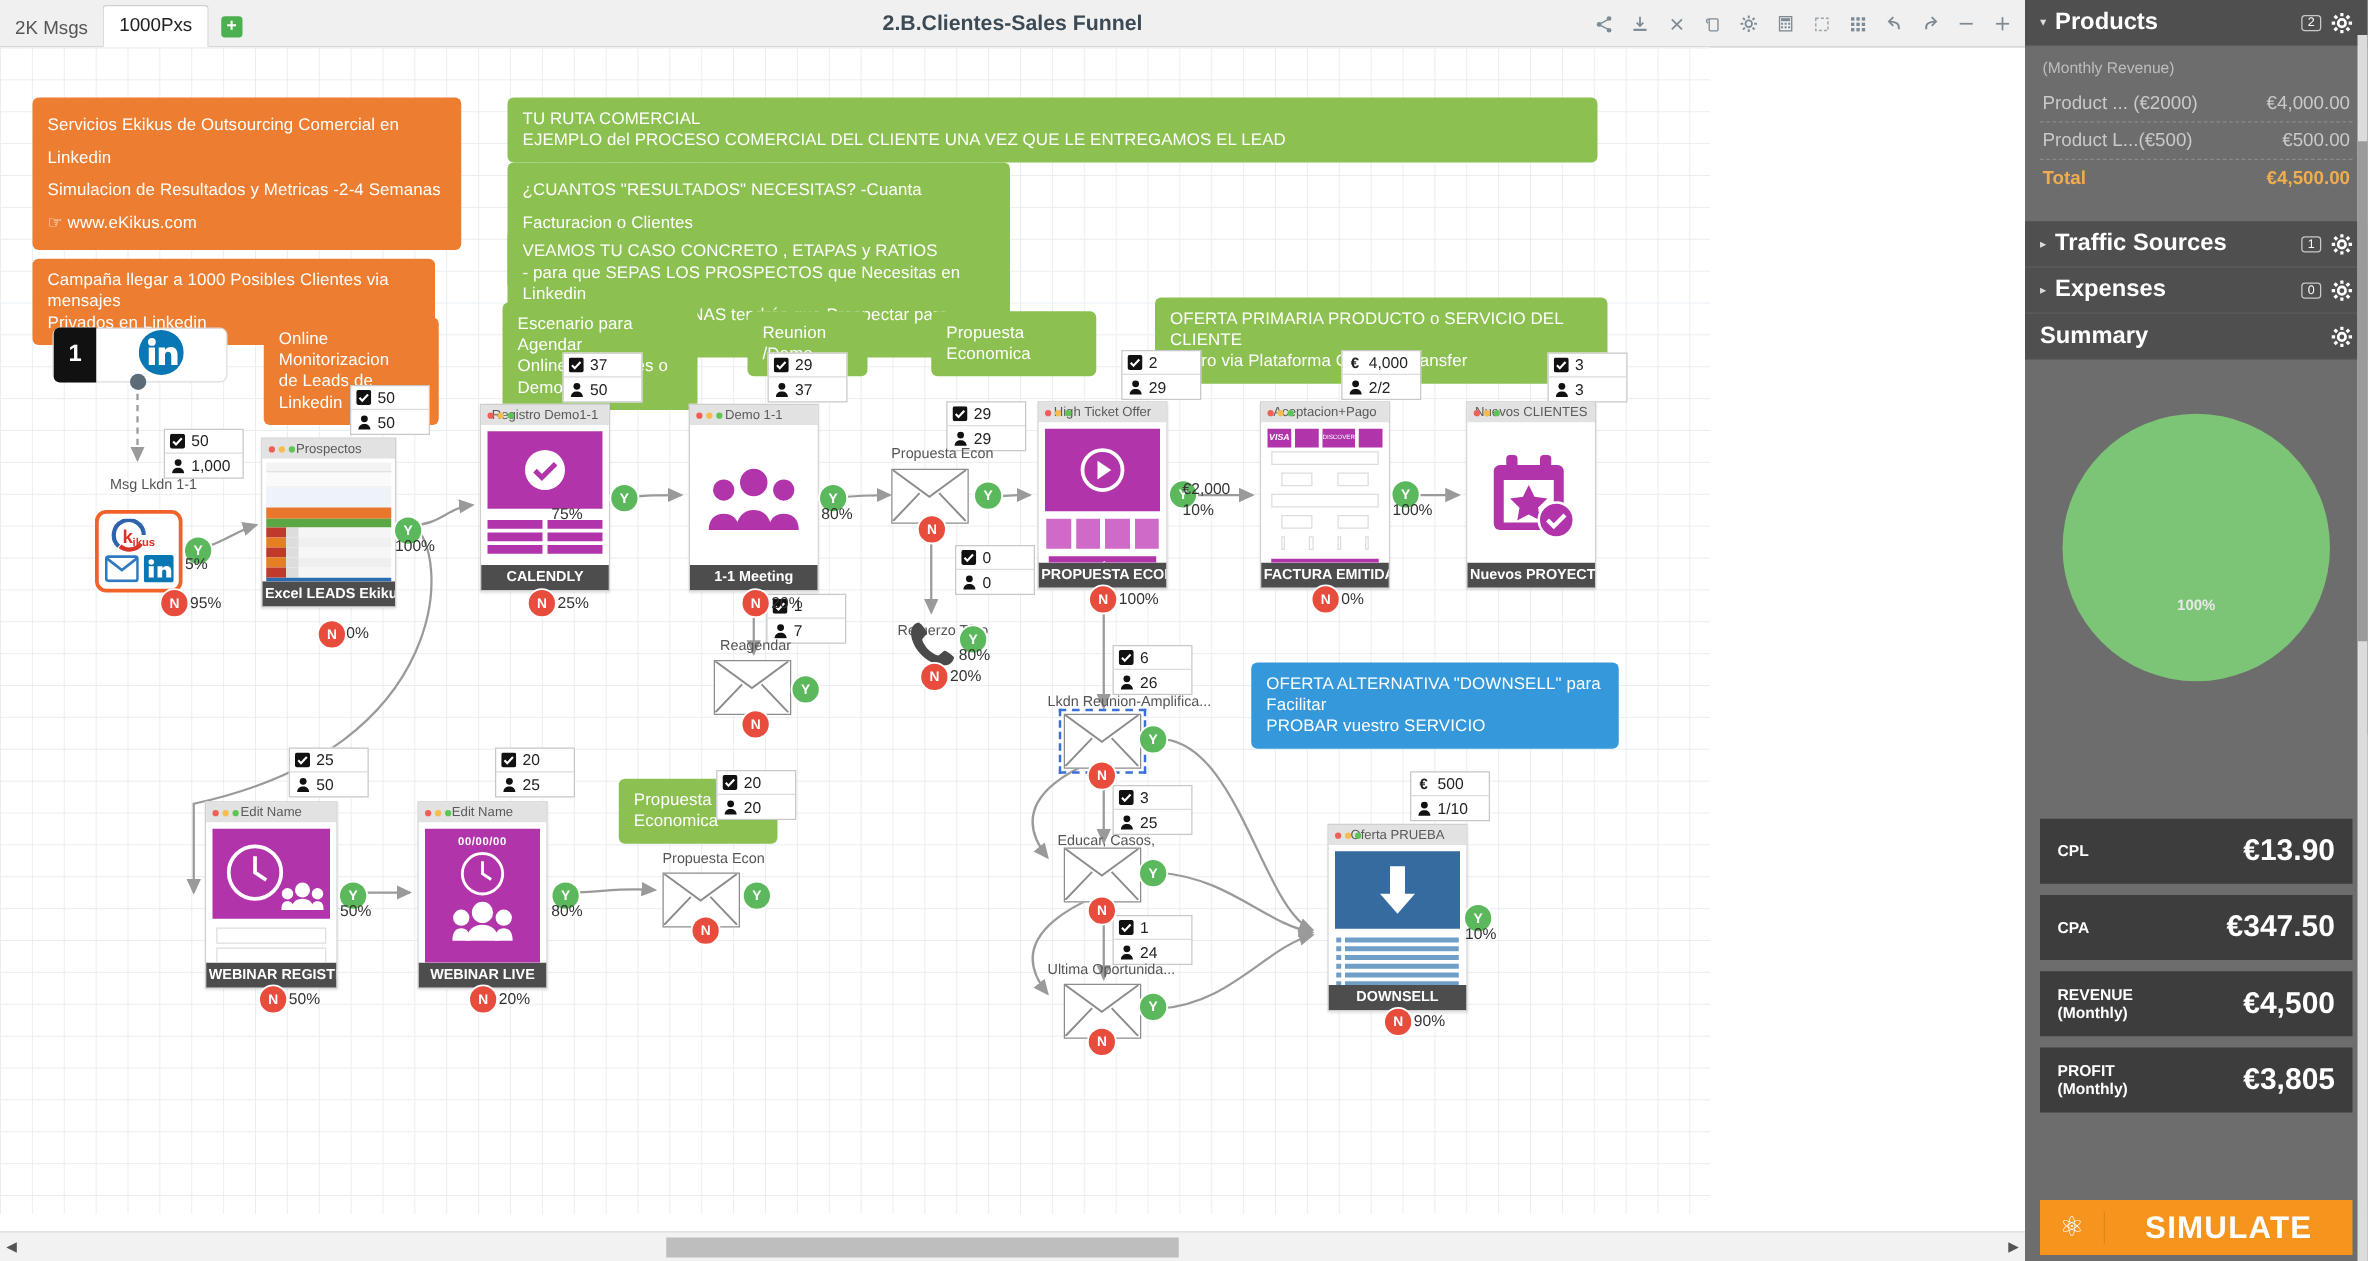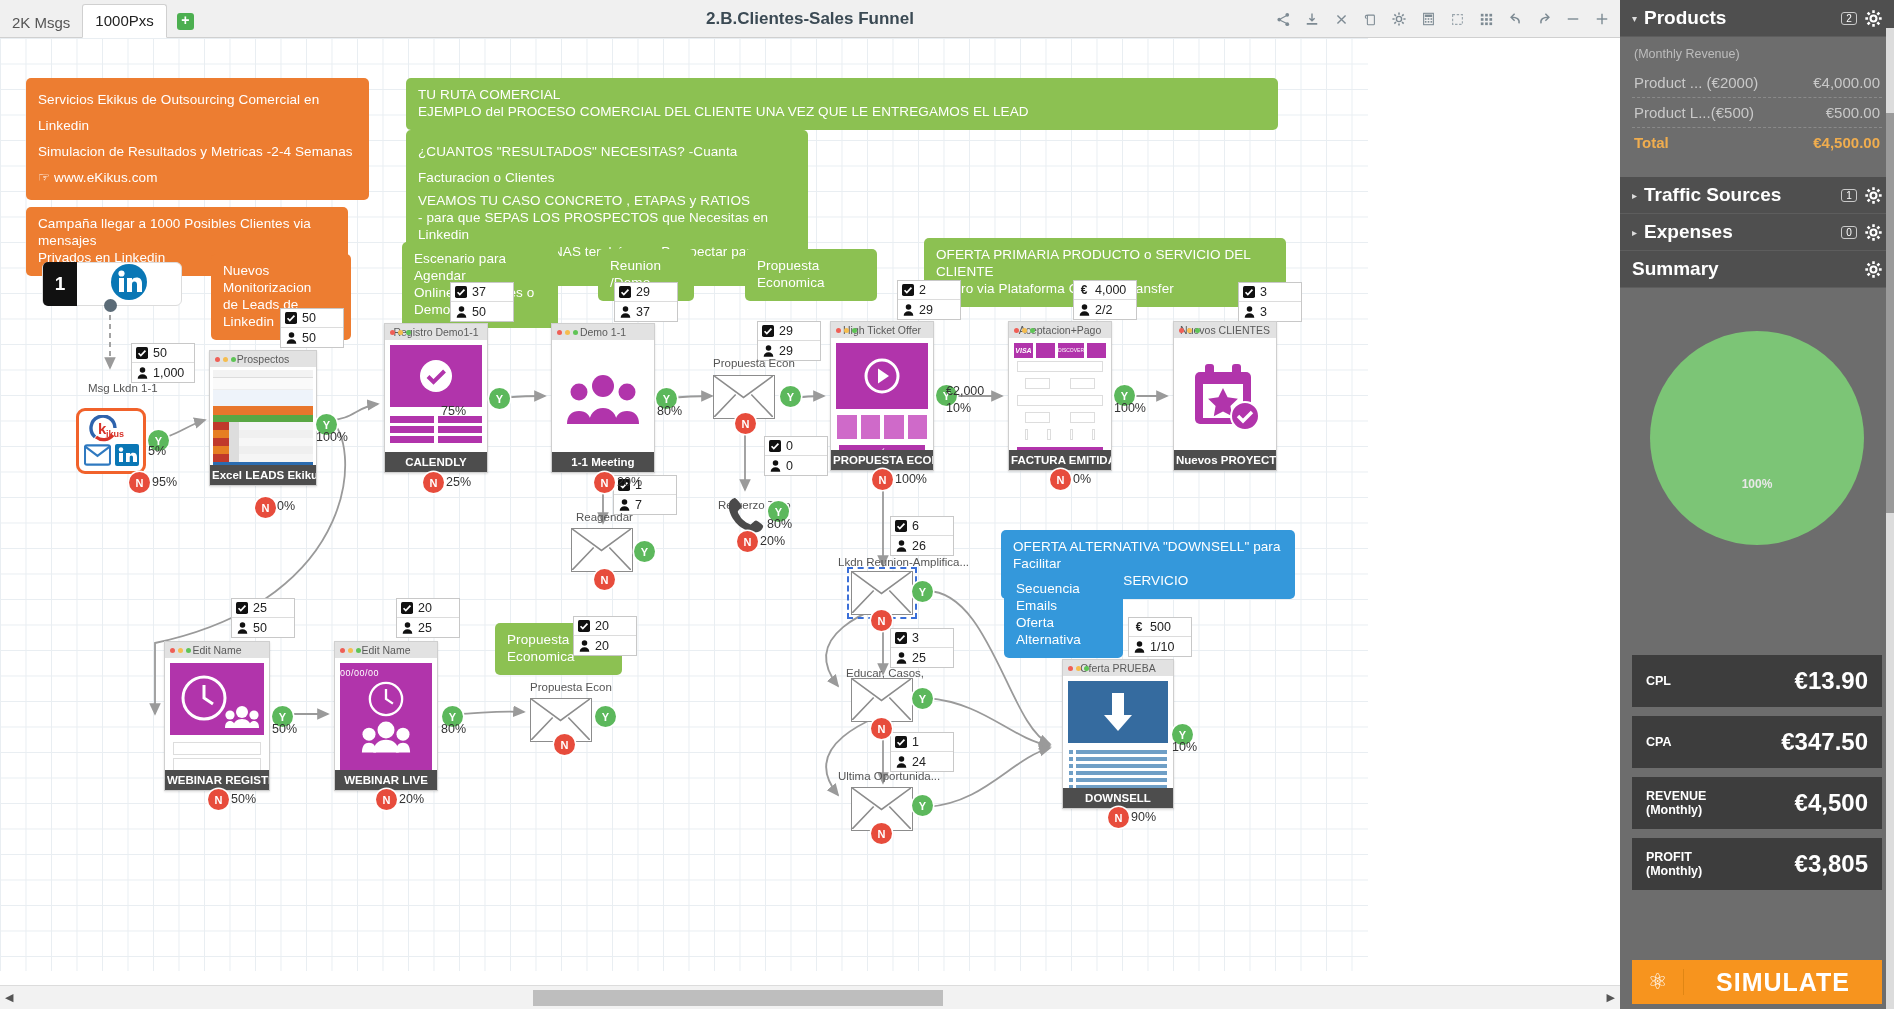--- a/index.html
+++ b/index.html
@@ -274,21 +274,21 @@
   <div class="note orange" style="left: 26px; top: 40px; width: 343px; min-height: 95px;">
         <div>Servicios Ekikus de Outsourcing Comercial en Linkedin</div>
         <div>Simulacion de Resultados y Metricas -2-4 Semanas</div>
         <div>☞  www.eKikus.com</div>
       </div>
       <div class="note orange tight" style="left: 26px; top: 169px; width: 322px; min-height: 42px;">
         <div>Campaña llegar a 1000 Posibles Clientes via mensajes</div>
         <div>Privados en Linkedin</div>
       </div>
       <div class="note orange tight" style="left: 211px; top: 216px; width: 140px; min-height: 44px;">
-        <div>Nuevos Monitorizacion</div>
+        <div>Online Monitorizacion</div>
         <div>de Leads de Linkedin</div>
       </div>
       <div class="note green tight" style="left: 406px; top: 40px; width: 872px; min-height: 50px;">
         <div>TU RUTA COMERCIAL</div>
         <div>EJEMPLO del PROCESO COMERCIAL DEL CLIENTE UNA VEZ QUE LE ENTREGAMOS EL LEAD</div>
       </div>
       <div class="note green" style="left: 406px; top: 92px; width: 402px; min-height: 102px;">
         <div>¿CUANTOS "RESULTADOS" NECESITAS? -Cuanta Facturacion o Clientes</div>
         <div>¿Como Conviertes un Prospecto en Cliente?    - 5%, 7%, 10%?</div>
       </div>
@@ -310,24 +310,20 @@
       <div class="note green tight" style="left: 924px; top: 200px; width: 362px; min-height: 38px;">
         <div>OFERTA PRIMARIA PRODUCTO o SERVICIO DEL CLIENTE</div>
         <div>Cobro via Plataforma Online o Transfer</div>
       </div>
       <div class="note green tight" style="left: 495px; top: 585px; width: 127px; min-height: 22px;">
         <div>Propuesta Economica</div>
       </div>
       <div class="note blue tight" style="left: 1001px; top: 492px; width: 294px; min-height: 38px;">
         <div>OFERTA ALTERNATIVA "DOWNSELL" para Facilitar</div>
         <div>PROBAR vuestro SERVICIO</div>
-      </div>
-      <div class="note blue tight" style="left: 1004px; top: 534px; width: 119px; min-height: 36px;">
-        <div>Secuencia Emails</div>
-        <div>Oferta Alternativa</div>
       </div>
       <div class="chip" style="left: 131px; top: 305px;">
         <div class="row">
           <span class="ico">
             <svg width="12" height="12" viewBox="0 0 14 14">
               <rect width="14" height="14" rx="2" fill="#111"></rect>
               <path d="M3 7.3l2.6 2.7L11 4.2" stroke="#fff" stroke-width="2" fill="none"></path>
             </svg>
           </span>
           <span>50</span>
@@ -948,21 +944,21 @@
         <div class="tbar">
           <div class="dots">
             <i style="background:#ef5f56"></i>
             <i style="background:#f5bd4f"></i>
             <i style="background:#5fc456"></i>
           </div>
           <div class="tt">Edit Name</div>
         </div>
         <div class="body" style="height: 112px;">
           <div style="background:#b134ab;height:110px;position:relative;margin:5px 5px 6px 5px;">
-            <div style="color:#fff;font-size:9px;font-weight:normal;text-align:left;padding-top:5px;letter-spacing:.5px;">00/00/00</div>
+            <div style="color:#fff;font-size:9px;font-weight:bold;text-align:center;padding-top:5px;letter-spacing:.5px;">00/00/00</div>
             <svg width="40" height="40" viewBox="0 0 52 52" style="display:block;margin:1px auto 0;">
               <circle cx="26" cy="26" r="21" stroke="#fff" stroke-width="3" fill="none"></circle>
               <path d="M26 13v13l9 6" stroke="#fff" stroke-width="3" fill="none"></path>
             </svg>
             <svg width="50" height="34" viewBox="0 0 34 24" style="display:block;margin:1px auto 0;" fill="#fff">
               <circle cx="17" cy="7" r="6"></circle>
               <path d="M8 23c0-6 4-9 9-9s9 3 9 9z"></path>
               <circle cx="5" cy="10" r="4.6"></circle>
               <path d="M0 23c0-5 2-7 5-7s5 2 5 7z"></path>
               <circle cx="29" cy="10" r="4.6"></circle>

